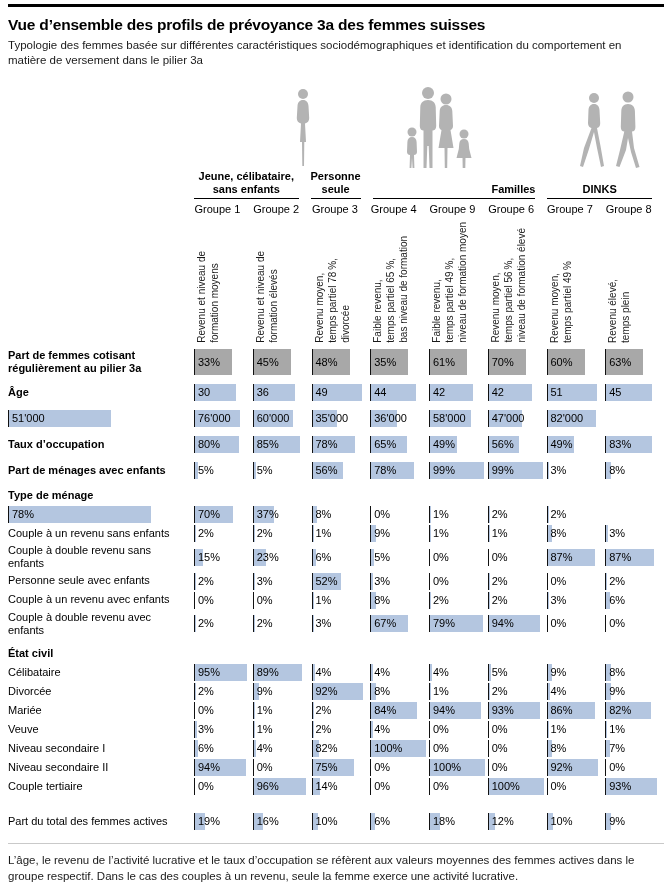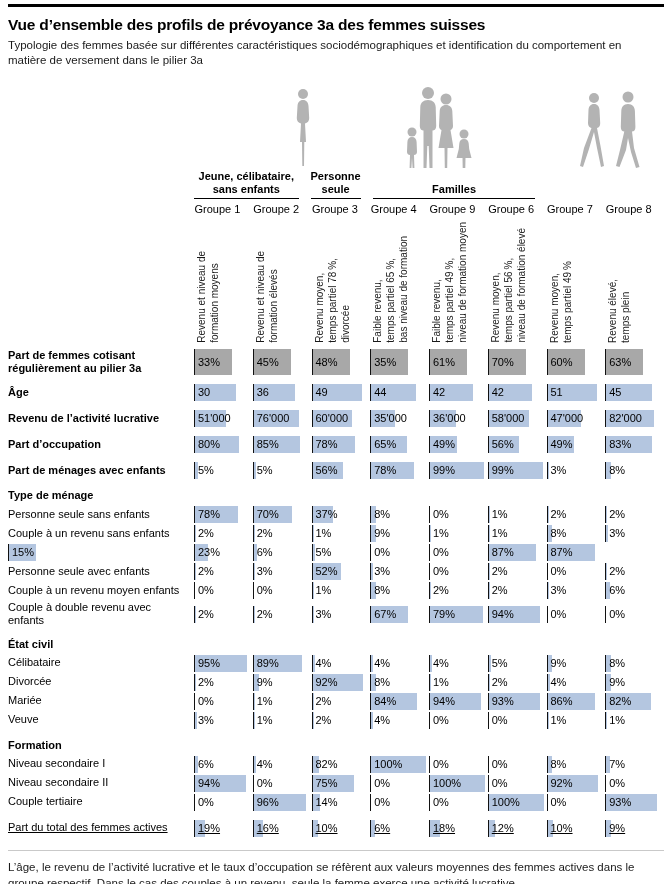--- a/index.html
+++ b/index.html
@@ -30,21 +30,21 @@
   .rlabel.b{font-weight:bold;}
   .cell{position:relative;height:17px;margin-right:3px;border-left:1.5px solid #111;
         display:flex;align-items:center;}
   .gcell{height:26px;}
   .bar{position:absolute;left:0;top:0;bottom:0;background:var(--barblue,#b4c6e0);}
   .graybox{position:absolute;left:0;top:0;bottom:0;width:37px;background:var(--graybox,#a8a8a8);}
   .val{position:relative;padding-left:3px;font-size:11px;line-height:1;white-space:nowrap;}
   .r-main{margin-bottom:9px;}
   .r-gray{margin-bottom:9px;}
   .r-sub{margin-bottom:2px;}
-  .r-top-gap{margin-top:9px;text-decoration:underline;}
+  .r-top-gap{margin-top:18px;}
   .section-title{font-size:11px;font-weight:bold;margin:10px 0 5px 0;}
   .footline{border-top:1px solid #c9c9c9;margin-top:13px;}
   .note{font-size:11.5px;line-height:1.4;margin-top:8px;color:#1a1a1a;max-width:652px;}
 </style>
 </head>
 <body>
 
 <div class="page">
   <div class="topbar"></div>
   <div class="title">Vue d’ensemble des profils de prévoyance 3a des femmes suisses</div>
@@ -70,21 +70,22 @@
       <path class="sil" d="M24,14 C20.5,14 18.8,16.5 18.5,20 L18,33 C18,36 19.5,37.5 21.5,38 L14,58 L10,76 L13,77 L19,59 L24,42 L27,58 L31,77 L34,76 L30.5,56 L27,38 C29,37.5 30.3,36 30.2,33 L29.5,20 C29.2,16.5 27.5,14 24,14 Z"></path>
       <circle class="sil" cx="58" cy="7" r="5.5"></circle>
       <path class="sil" d="M58,14 C53.5,14 51.5,17 51.3,21 L50.8,37 C50.8,40 52.3,41.5 54.3,41.5 L50,60 L46,76 L49.5,77 L56,60 L58,48 L61,62 L66,78 L69.5,77 L64,58 L62,41.5 C64,41.5 65.5,40 65.4,37 L64.9,21 C64.7,17 62.5,14 58,14 Z"></path>
     </svg>
   </div>
 
   <div class="grid" id="cat-row">
       <div class="spacer"></div>
       <div class="cat" style="grid-column: span 2;">Jeune, célibataire, sans enfants</div>
       <div class="cat" style="grid-column: span 1;">Personne seule</div>
-      <div class="cat" style="grid-column: span 3;">Familles</div>
+      <div class="cat" style="grid-column: span 3; text-align: right;">Familles</div>
+      <div class="cat" style="grid-column: span 2;">DINKS</div>
     </div>
   <div class="grid" id="grp-row">
       <div class="spacer"></div>
       <div class="grp">Groupe 1</div>
       <div class="grp">Groupe 2</div>
       <div class="grp">Groupe 3</div>
       <div class="grp">Groupe 4</div>
       <div class="grp">Groupe 9</div>
       <div class="grp">Groupe 6</div>
       <div class="grp">Groupe 7</div>
@@ -195,21 +196,20 @@
         <div class="cell">
           <div class="bar" style="width: 91%;"></div>
           <span class="val">51</span>
         </div>
         <div class="cell">
           <div class="bar" style="width: 84%;"></div>
           <span class="val">45</span>
         </div>
       </div>
       <div class="row r-main">
-        <div class="rlabel b">Revenu de l’activité lucrative</div>
         <div class="cell">
           <div class="bar" style="width: 56%;"></div>
           <span class="val">51'000</span>
         </div>
         <div class="cell">
           <div class="bar" style="width: 82%;"></div>
           <span class="val">76'000</span>
         </div>
         <div class="cell">
           <div class="bar" style="width: 72%;"></div>
@@ -230,21 +230,21 @@
         <div class="cell">
           <div class="bar" style="width: 61%;"></div>
           <span class="val">47'000</span>
         </div>
         <div class="cell">
           <div class="bar" style="width: 88%;"></div>
           <span class="val">82'000</span>
         </div>
       </div>
       <div class="row r-main">
-        <div class="rlabel b">Part d’occupation</div>
+        <div class="rlabel b">Taux d’occupation</div>
         <div class="cell">
           <div class="bar" style="width: 80%;"></div>
           <span class="val">80%</span>
         </div>
         <div class="cell">
           <div class="bar" style="width: 85%;"></div>
           <span class="val">85%</span>
         </div>
         <div class="cell">
           <div class="bar" style="width: 78%;"></div>
@@ -301,21 +301,20 @@
           <div class="bar" style="width: 3%;"></div>
           <span class="val">3%</span>
         </div>
         <div class="cell">
           <div class="bar" style="width: 8%;"></div>
           <span class="val">8%</span>
         </div>
       </div>
       <div class="section-title">Type de ménage</div>
       <div class="row r-sub">
-        <div class="rlabel">Personne seule sans enfants</div>
         <div class="cell">
           <div class="bar" style="width: 78%;"></div>
           <span class="val">78%</span>
         </div>
         <div class="cell">
           <div class="bar" style="width: 70%;"></div>
           <span class="val">70%</span>
         </div>
         <div class="cell">
           <div class="bar" style="width: 37%;"></div>
@@ -371,20 +370,21 @@
         <div class="cell">
           <div class="bar" style="width: 8%;"></div>
           <span class="val">8%</span>
         </div>
         <div class="cell">
           <div class="bar" style="width: 3%;"></div>
           <span class="val">3%</span>
         </div>
       </div>
       <div class="row r-sub">
+        <div class="rlabel">Couple à double revenu sans enfants</div>
         <div class="cell">
           <div class="bar" style="width: 15%;"></div>
           <span class="val">15%</span>
         </div>
         <div class="cell">
           <div class="bar" style="width: 23%;"></div>
           <span class="val">23%</span>
         </div>
         <div class="cell">
           <div class="bar" style="width: 6%;"></div>
@@ -440,21 +440,21 @@
         <div class="cell">
           <div class="bar" style="width: 0%;"></div>
           <span class="val">0%</span>
         </div>
         <div class="cell">
           <div class="bar" style="width: 2%;"></div>
           <span class="val">2%</span>
         </div>
       </div>
       <div class="row r-sub">
-        <div class="rlabel">Couple à un revenu moyen enfants</div>
+        <div class="rlabel">Couple à un revenu avec enfants</div>
         <div class="cell">
           <div class="bar" style="width: 0%;"></div>
           <span class="val">0%</span>
         </div>
         <div class="cell">
           <div class="bar" style="width: 0%;"></div>
           <span class="val">0%</span>
         </div>
         <div class="cell">
           <div class="bar" style="width: 1%;"></div>
@@ -650,21 +650,20 @@
         </div>
         <div class="cell">
           <div class="bar" style="width: 1%;"></div>
           <span class="val">1%</span>
         </div>
         <div class="cell">
           <div class="bar" style="width: 1%;"></div>
           <span class="val">1%</span>
         </div>
       </div>
-      <div class="section-title">Formation</div>
       <div class="row r-sub">
         <div class="rlabel">Niveau secondaire I</div>
         <div class="cell">
           <div class="bar" style="width: 6%;"></div>
           <span class="val">6%</span>
         </div>
         <div class="cell">
           <div class="bar" style="width: 4%;"></div>
           <span class="val">4%</span>
         </div>

